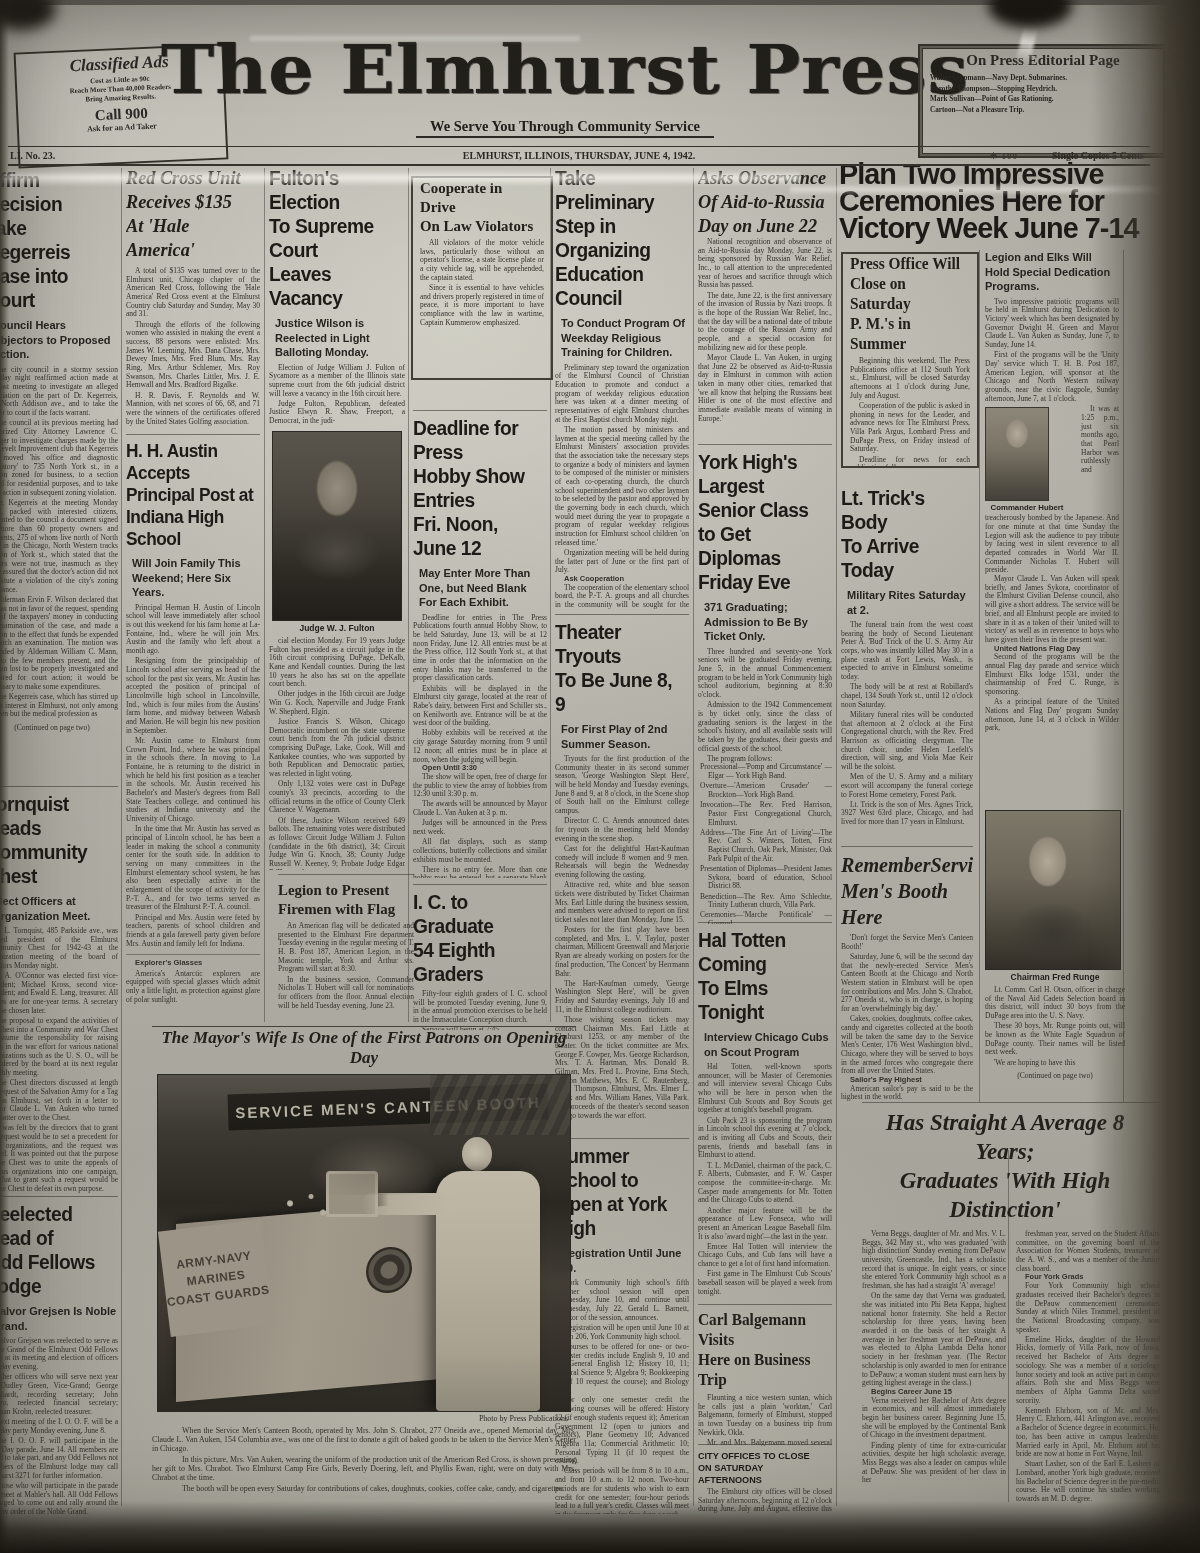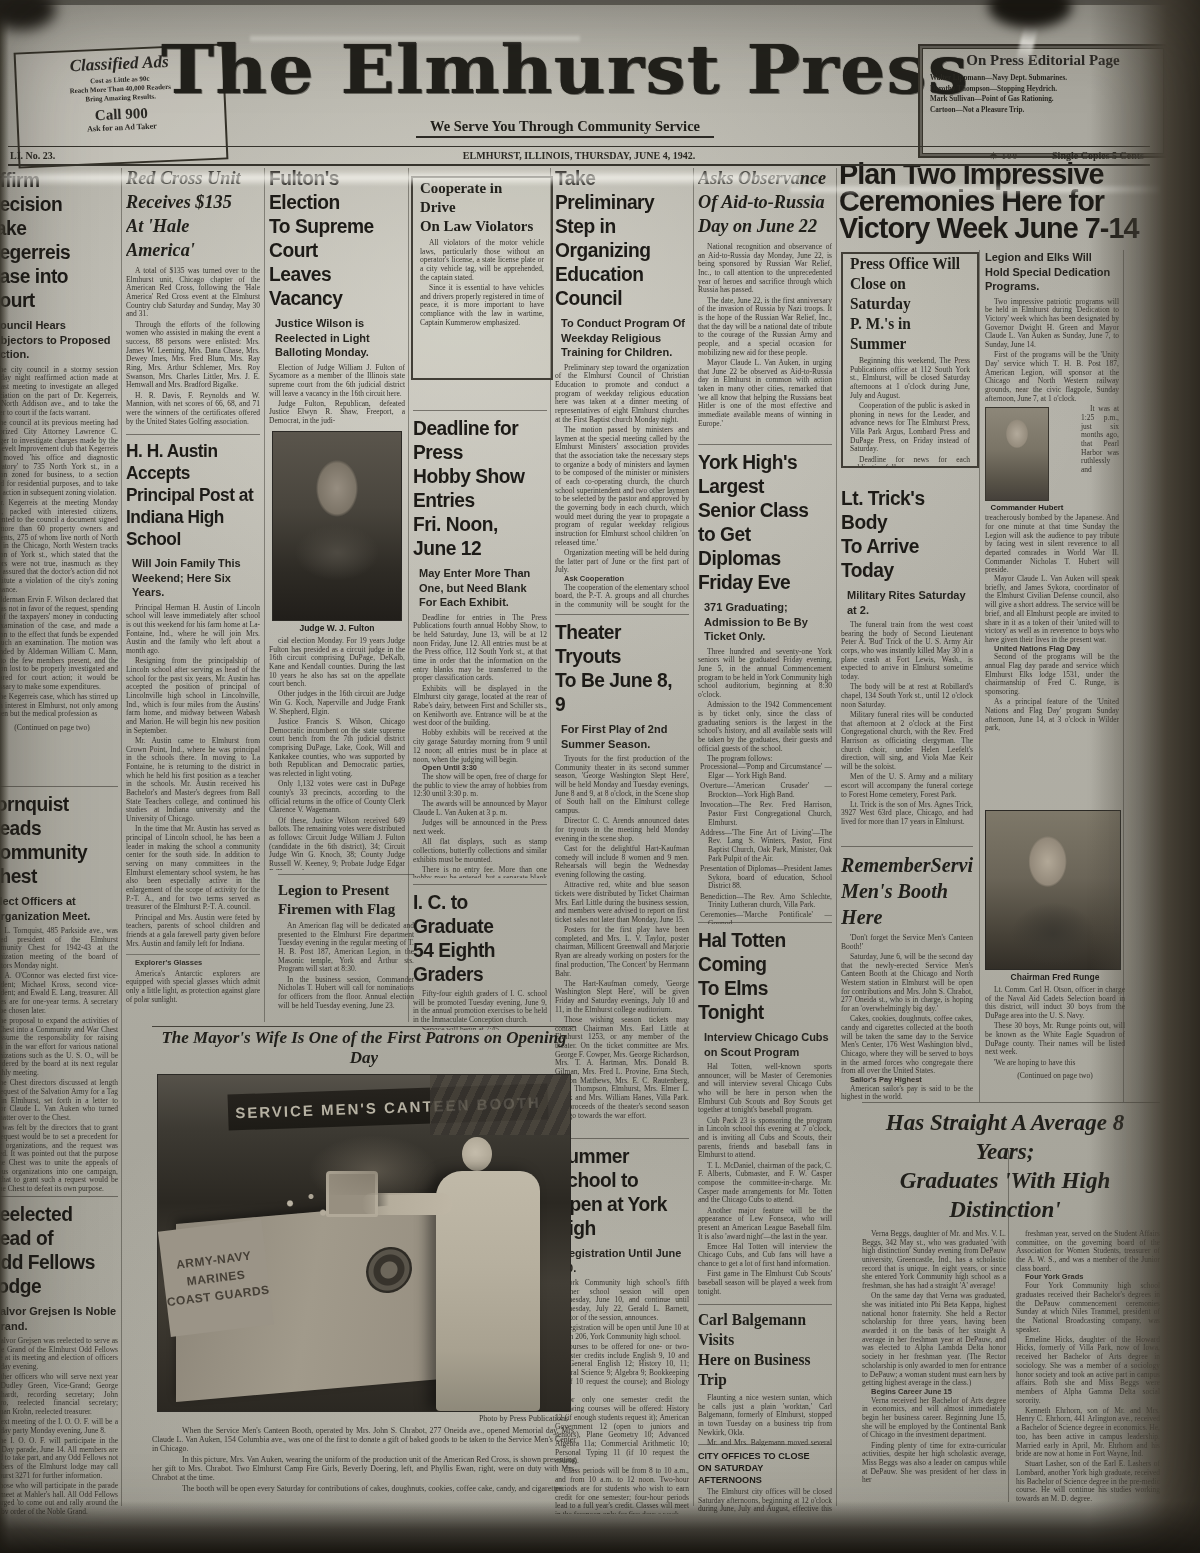--- a/index.html
+++ b/index.html
@@ -320,21 +320,21 @@
         <p>Class periods will be from 8 to 10 a.m., and from 10 a.m. to 12 noon.  Two-hour periods are for students who wish to earn credit for one semester; four-hour periods lead to a full year's credit. Classes will meet in the forenoon only for five days a week.</p>
       </div>
   </div>
 
   <div class="blk" style="left:698px;top:166px;width:134px;height:274px">
     <div class="hl serif-i si19">
         <span>Asks Observance</span>
         <span>Of Aid-to-Russia</span>
         <span>Day on June 22</span>
       </div>
-    <div class="body" style="margin-top:5px">
+    <div class="body" style="">
         <p>National recognition and observance of an Aid-to-Russia day Monday, June 22, is being sponsored by Russian War Relief, Inc., to call attention to the unprecedented year of heroes and sacrifice through which Russia has passed.</p>
         <p>The date, June 22, is the first anniversary of the invasion of Russia by Nazi troops.  It is the hope of the Russian War Relief, Inc., that the day will be a national date of tribute to the courage of the Russian Army and people, and a special occasion for mobilizing new aid for these people.</p>
         <p>Mayor Claude L. Van Auken, in urging that June 22 be observed as Aid-to-Russia day in Elmhurst in common with action taken in many other cities, remarked that 'we all know that helping the Russians beat Hitler is one of the most effective and immediate available means of winning in Europe.'</p>
       </div>
   </div>
 
   <div class="blk hr-top" style="left:698px;top:444px;width:134px;height:474px">
     <div class="hl g20">
         <span>York High's Largest</span>
         <span>Senior Class to Get</span>
@@ -343,21 +343,21 @@
     <div class="sub">371 Graduating; Admission to Be By Ticket Only.</div>
     <div class="body">
         <p>Three hundred and seventy-one York seniors will be graduated Friday evening, June 5, in the annual Commencement program to be held in York Community high school auditorium, beginning at 8:30 o'clock.</p>
         <p>Admission to the 1942 Commencement is by ticket only, since the class of graduating seniors is the largest in the school's history, and all available seats will be taken by the graduates, their guests and official guests of the school.</p>
         <p>The program follows:</p>
       </div>
     <div class="body prog">
         <p>Processional—'Pomp and Circumstance' — Elgar — York High Band.</p>
         <p>Overture—'American Crusader' —Brockton—York High Band.</p>
         <p>Invocation—The Rev. Fred Harrison, Pastor First Congregational Church, Elmhurst.</p>
-        <p>Address—'The Fine Art of Living'—The Rev. Lang S. Winters, Pastor, First Baptist Church, Oak Park, Minister, Oak Park Pulpit of the Air.</p>
+        <p>Address—'The Fine Art of Living'—The Rev. Carl S. Winters, Totten, First Baptist Church, Oak Park, Minister, Oak Park Pulpit of the Air.</p>
         <p>Presentation of Diplomas—President James Sykora, board of education, School District 88.</p>
         <p>Benediction—The Rev. Arno Schlechte, Trinity Lutheran church, Villa Park.</p>
         <p>Ceremonies—'Marche Pontificale' —Gounod.</p>
       </div>
 
   </div>
 
   <div class="blk hr-top" style="left:698px;top:922px;width:134px;height:378px">
     <div class="hl g20">
         <span>Hal Totten Coming</span>

